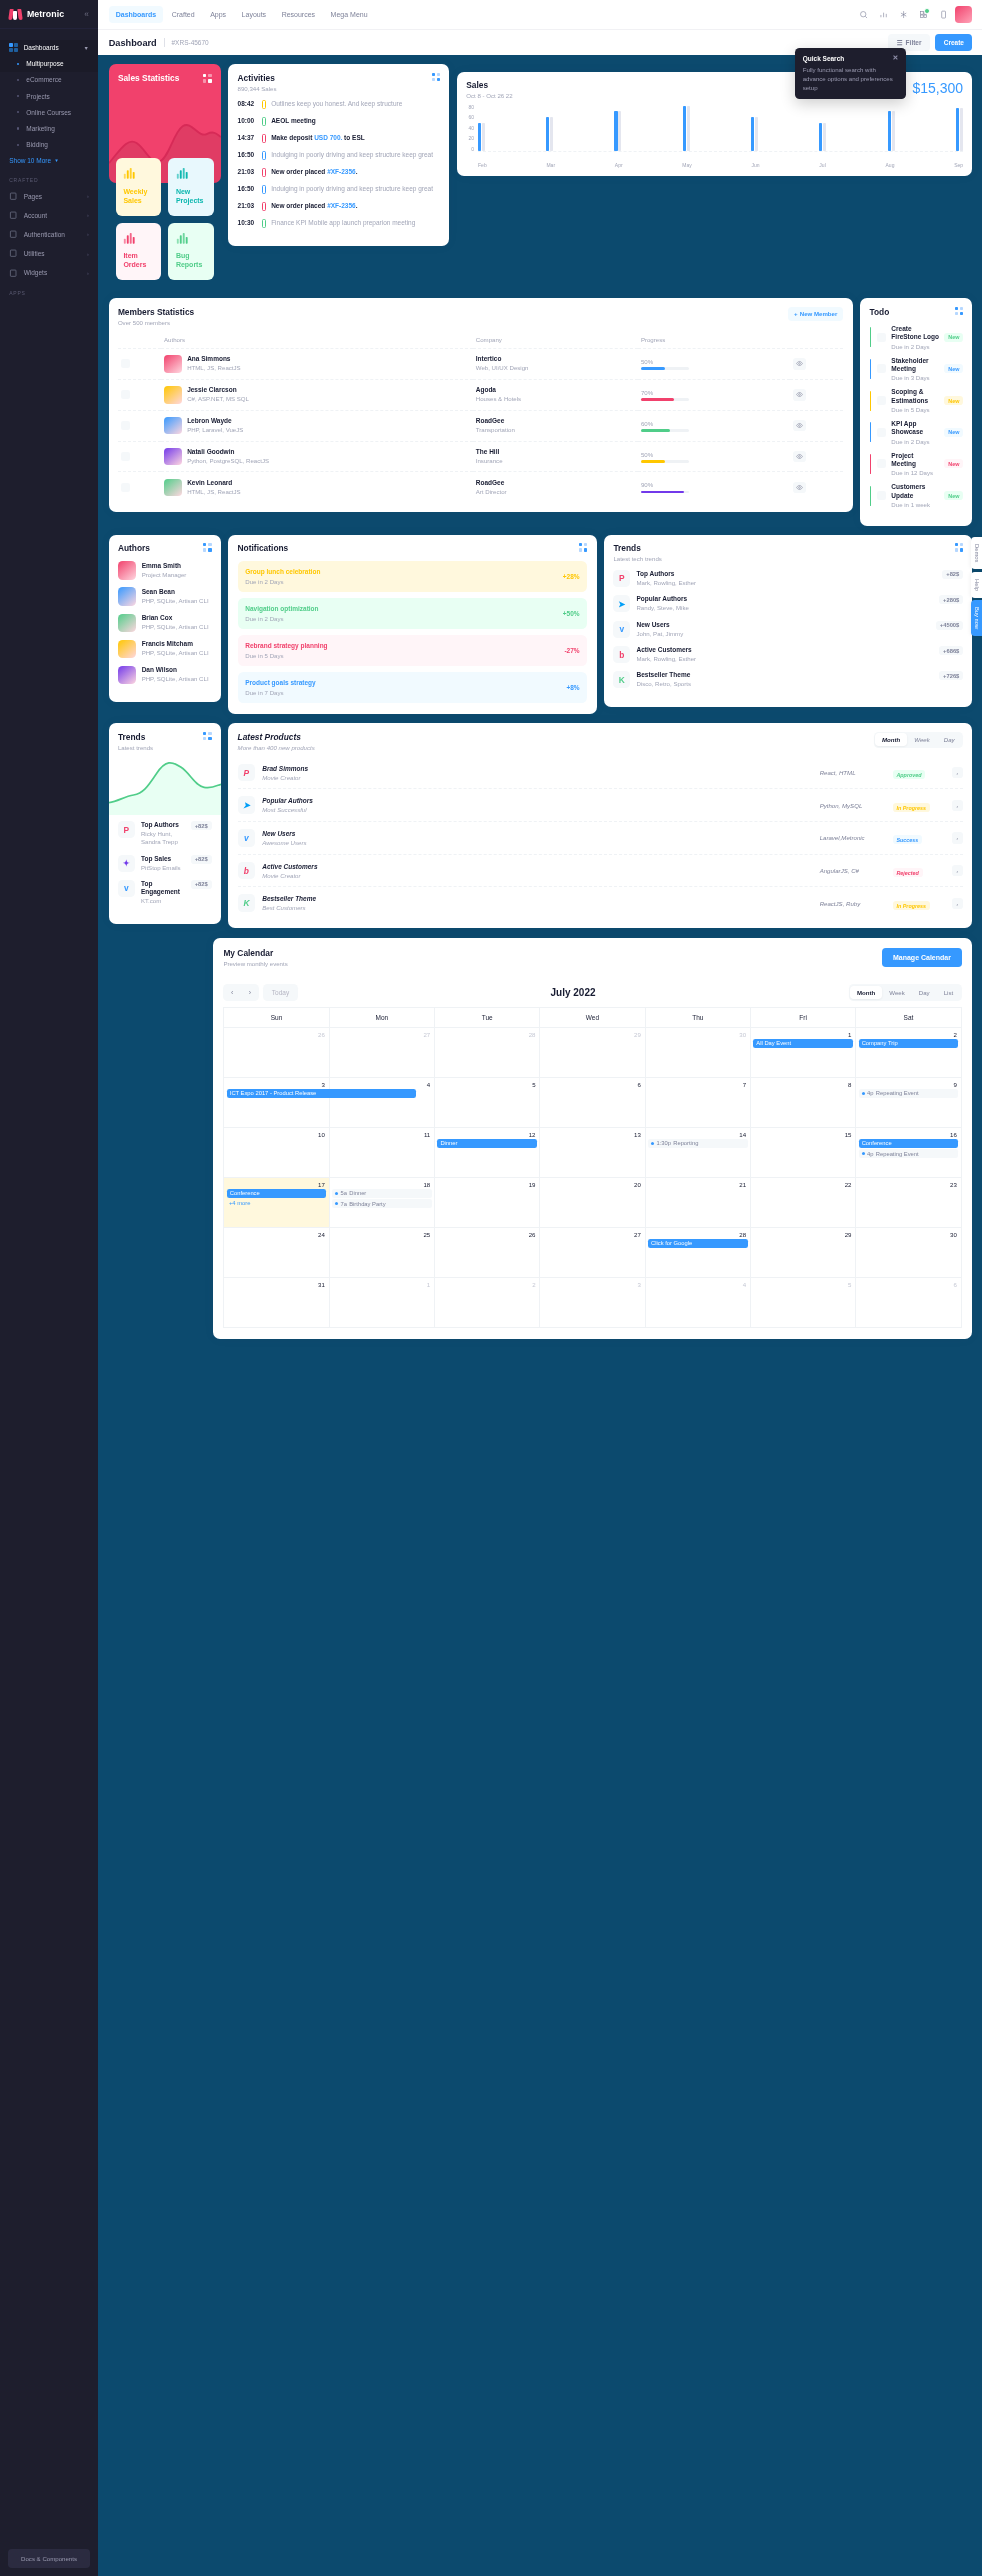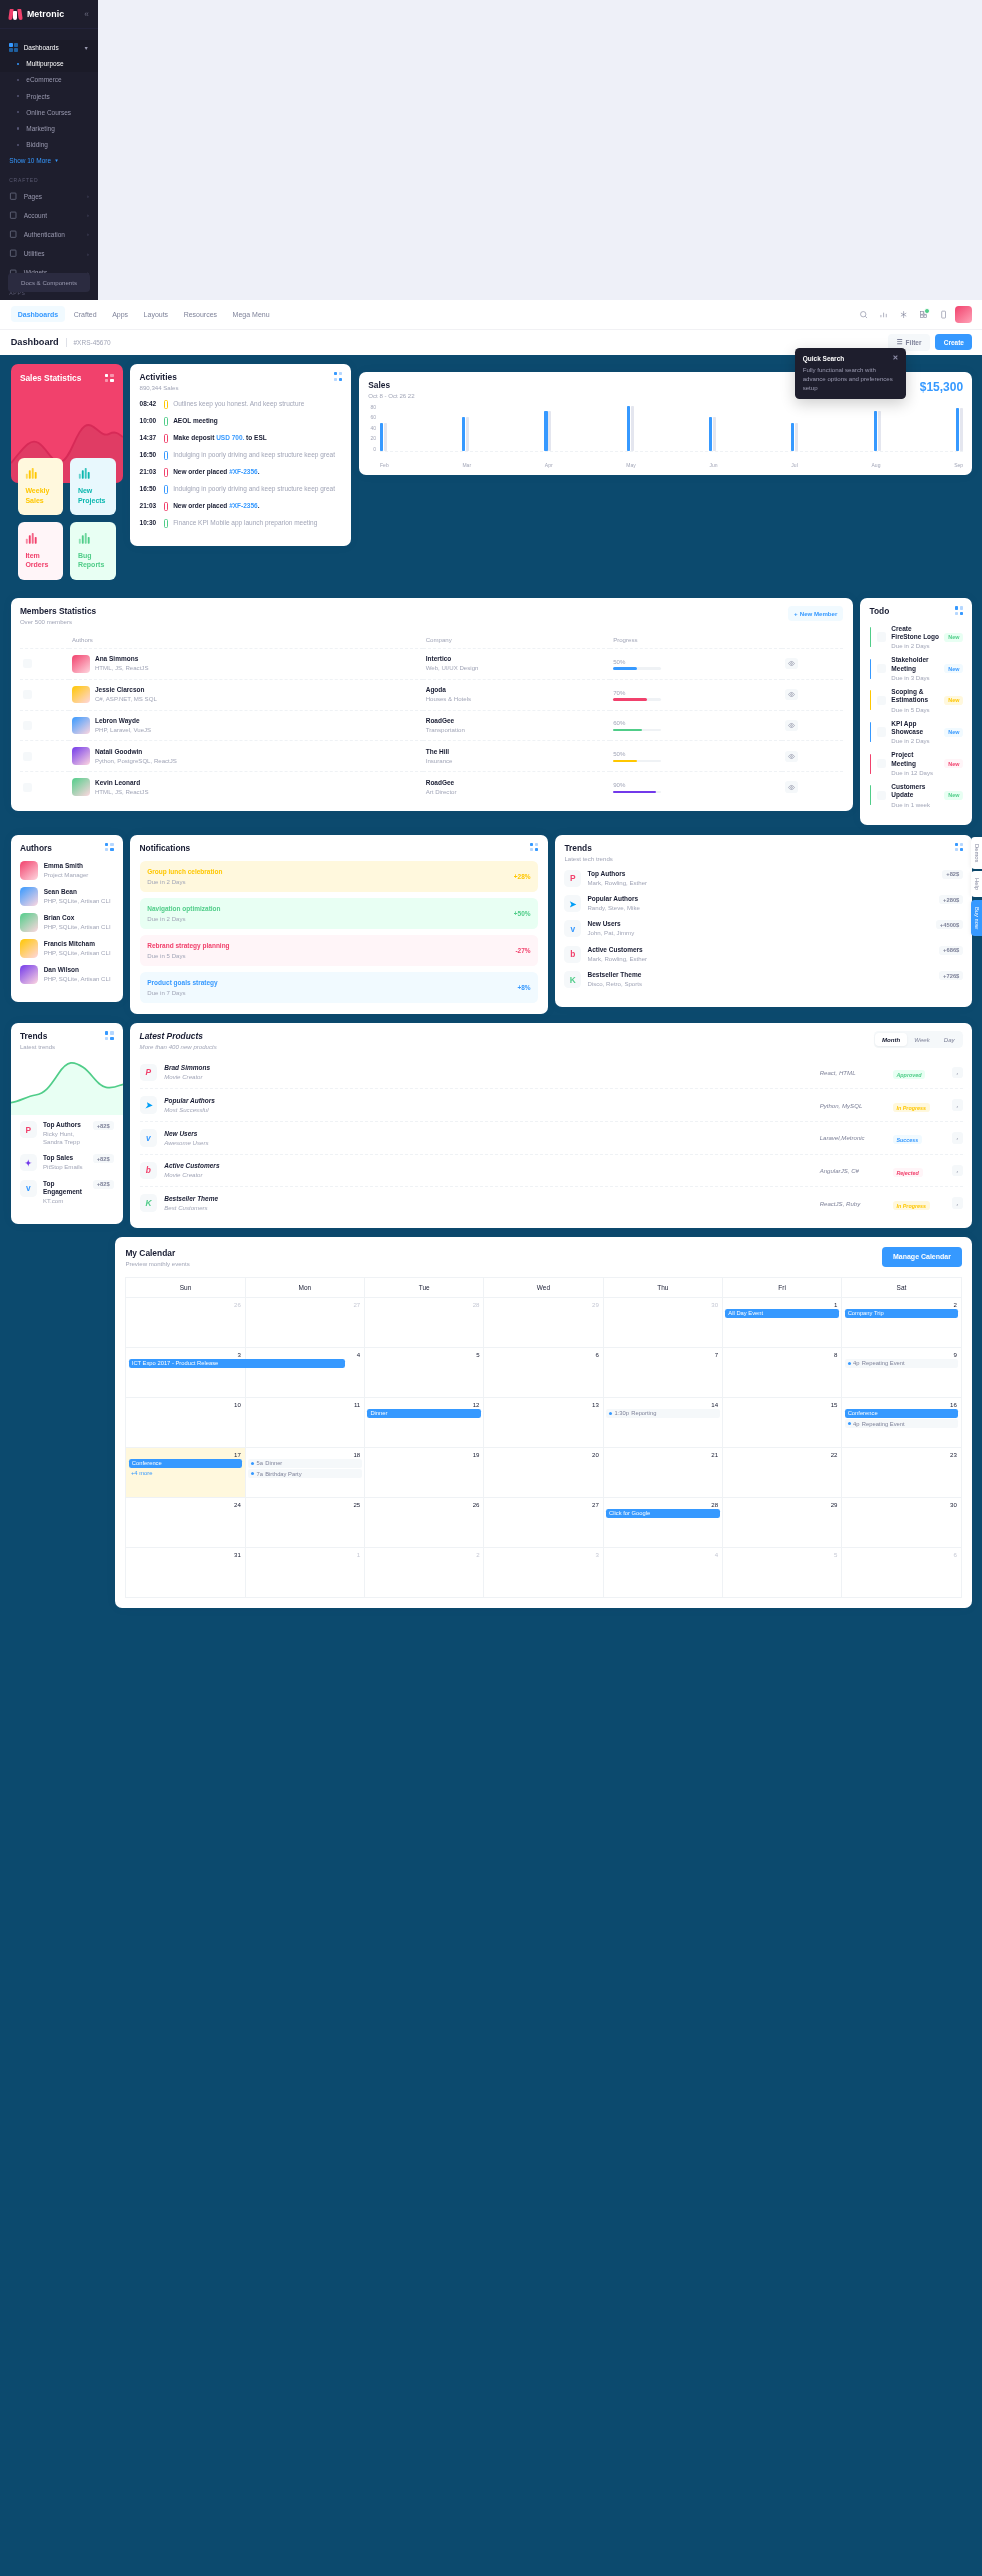--- a/index.html
+++ b/index.html
@@ -3,21 +3,21 @@
 <meta charset="utf-8">
 <style>
   * { box-sizing: border-box; margin: 0; padding: 0; }
   html, body { width: 983px; }
   body {
     font-family: "Liberation Sans", sans-serif;
     background: #eef0f8;
     color: #181c32;
     -webkit-font-smoothing: antialiased;
   }
-  .app { display: flex; width: 983px; min-height: 2576px; position: relative; flex-direction: column; }
+  .app { display: flex; width: 983px; min-height: 2576px; position: relative; }
 
   
   .sidebar {
     width: 98px; background: #1e1e2d; flex: 0 0 98px;
     display: flex; flex-direction: column; position: relative;
   }
   .brand {
     height: 29px; display: flex; align-items: center; gap: 5.4px;
     padding: 0 9.2px; border-bottom: 0.8px solid #23233a;
   }
@@ -152,21 +152,21 @@
   .tl-txt.bold{color:#181c32;font-weight:600;}
   .tl-txt a{color:#3699ff;text-decoration:none;}
 
   
   .rep-body{padding:8.4px 9.2px 0;}
   .rep-amt{font-size:10px;font-weight:700;color:#3699ff;margin-top:2.3px;}
   .rep-chart{height:68px;position:relative;}
 
   
   .sales-card-h{padding:8.4px 9.2px 0;display:flex;align-items:flex-start;}
-  .sales-amt{margin-left:auto;font-size:12px;font-weight:700;color:#3699ff;}
+  .sales-amt{margin-left:auto;font-size:14px;font-weight:400;color:#3699ff;}
   .bars-wrap{padding:4.6px 9.2px 7.7px;display:flex;}
   .y-ax{display:flex;flex-direction:column;justify-content:space-between;font-size:5px;color:#a1a5b7;height:48px;text-align:right;padding-right:3.8px;width:11.5px;}
   .bars{flex:1;display:flex;align-items:flex-end;justify-content:space-between;height:48px;border-bottom:0.8px dashed #eff2f5;position:relative;}
   .bar-col{display:flex;align-items:flex-end;gap:0.8px;}
   .bar-a{width:3.1px;background:#3699ff;border-radius:0.8px;}
   .bar-b{width:3.1px;background:#e4e6ef;border-radius:0.8px;}
   .x-ax{display:flex;justify-content:space-between;padding:2.3px 9.2px 7.7px 21px;font-size:5px;color:#a1a5b7;}
 
   
   .todo-list{padding:7.7px 9.2px 10.7px;}
@@ -1152,20 +1152,34 @@
 
       <div class="row">
         <div class="card" style="flex:1;min-width:0;margin-left:104px;">
           <div class="cal-head">
             <div>
               <div class="card-title">My Calendar</div>
               <div class="card-sub">Preview monthly events</div>
             </div>
             <button class="btn btn-primary" style="margin-left:auto;padding:6.1px 10.7px;font-size:7px;">Manage Calendar</button>
           </div>
+          <div class="cal-toolbar">
+            <div class="cal-navgrp">
+              <button>‹</button>
+              <button>›</button>
+            </div>
+            <button class="cal-today">Today</button>
+            <div class="cal-title">July 2022</div>
+            <div class="seg" id="cal-views">
+                <span class="active">Month</span>
+                <span>Week</span>
+                <span>Day</span>
+                <span>List</span>
+              </div>
+          </div>
           <div class="cal-grid">
             <table>
               <thead>
                   <tr id="cal-head">
                     <th>Sun</th>
                     <th>Mon</th>
                     <th>Tue</th>
                     <th>Wed</th>
                     <th>Thu</th>
                     <th>Fri</th>

